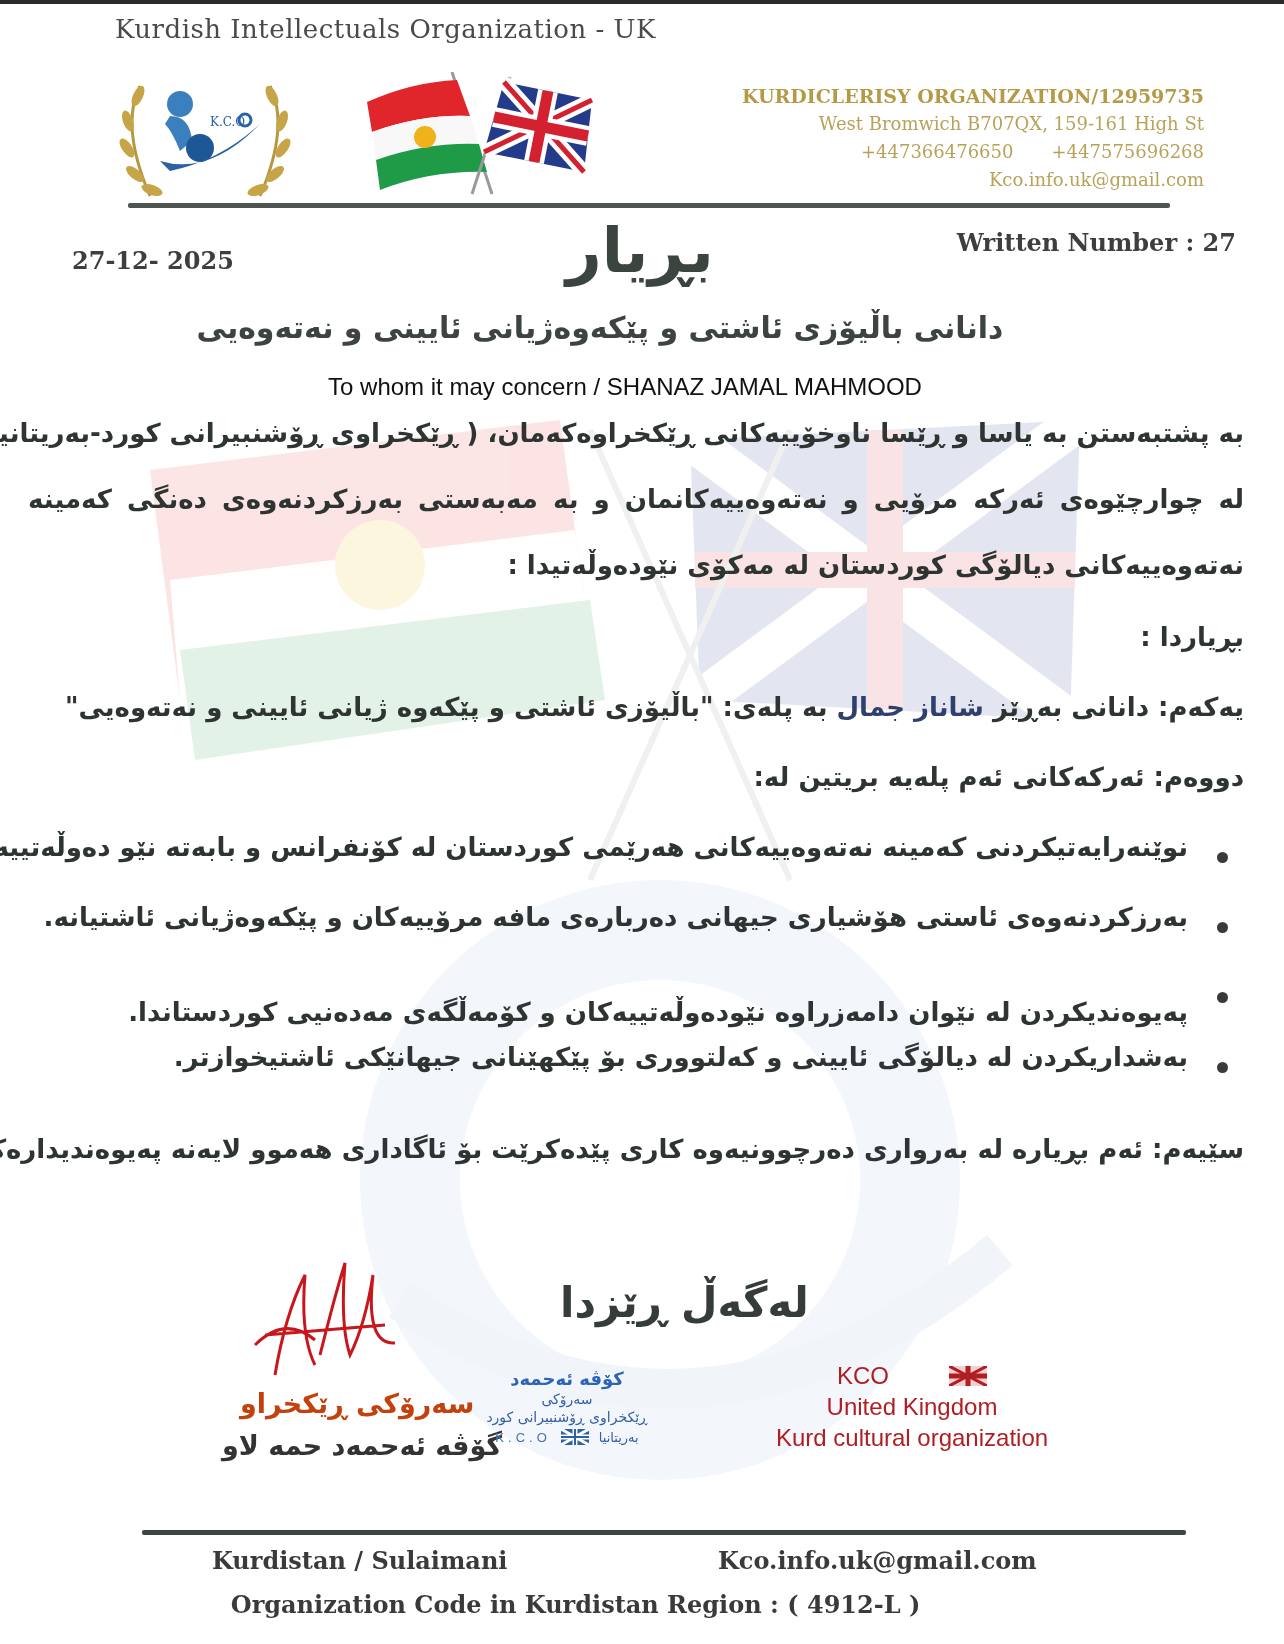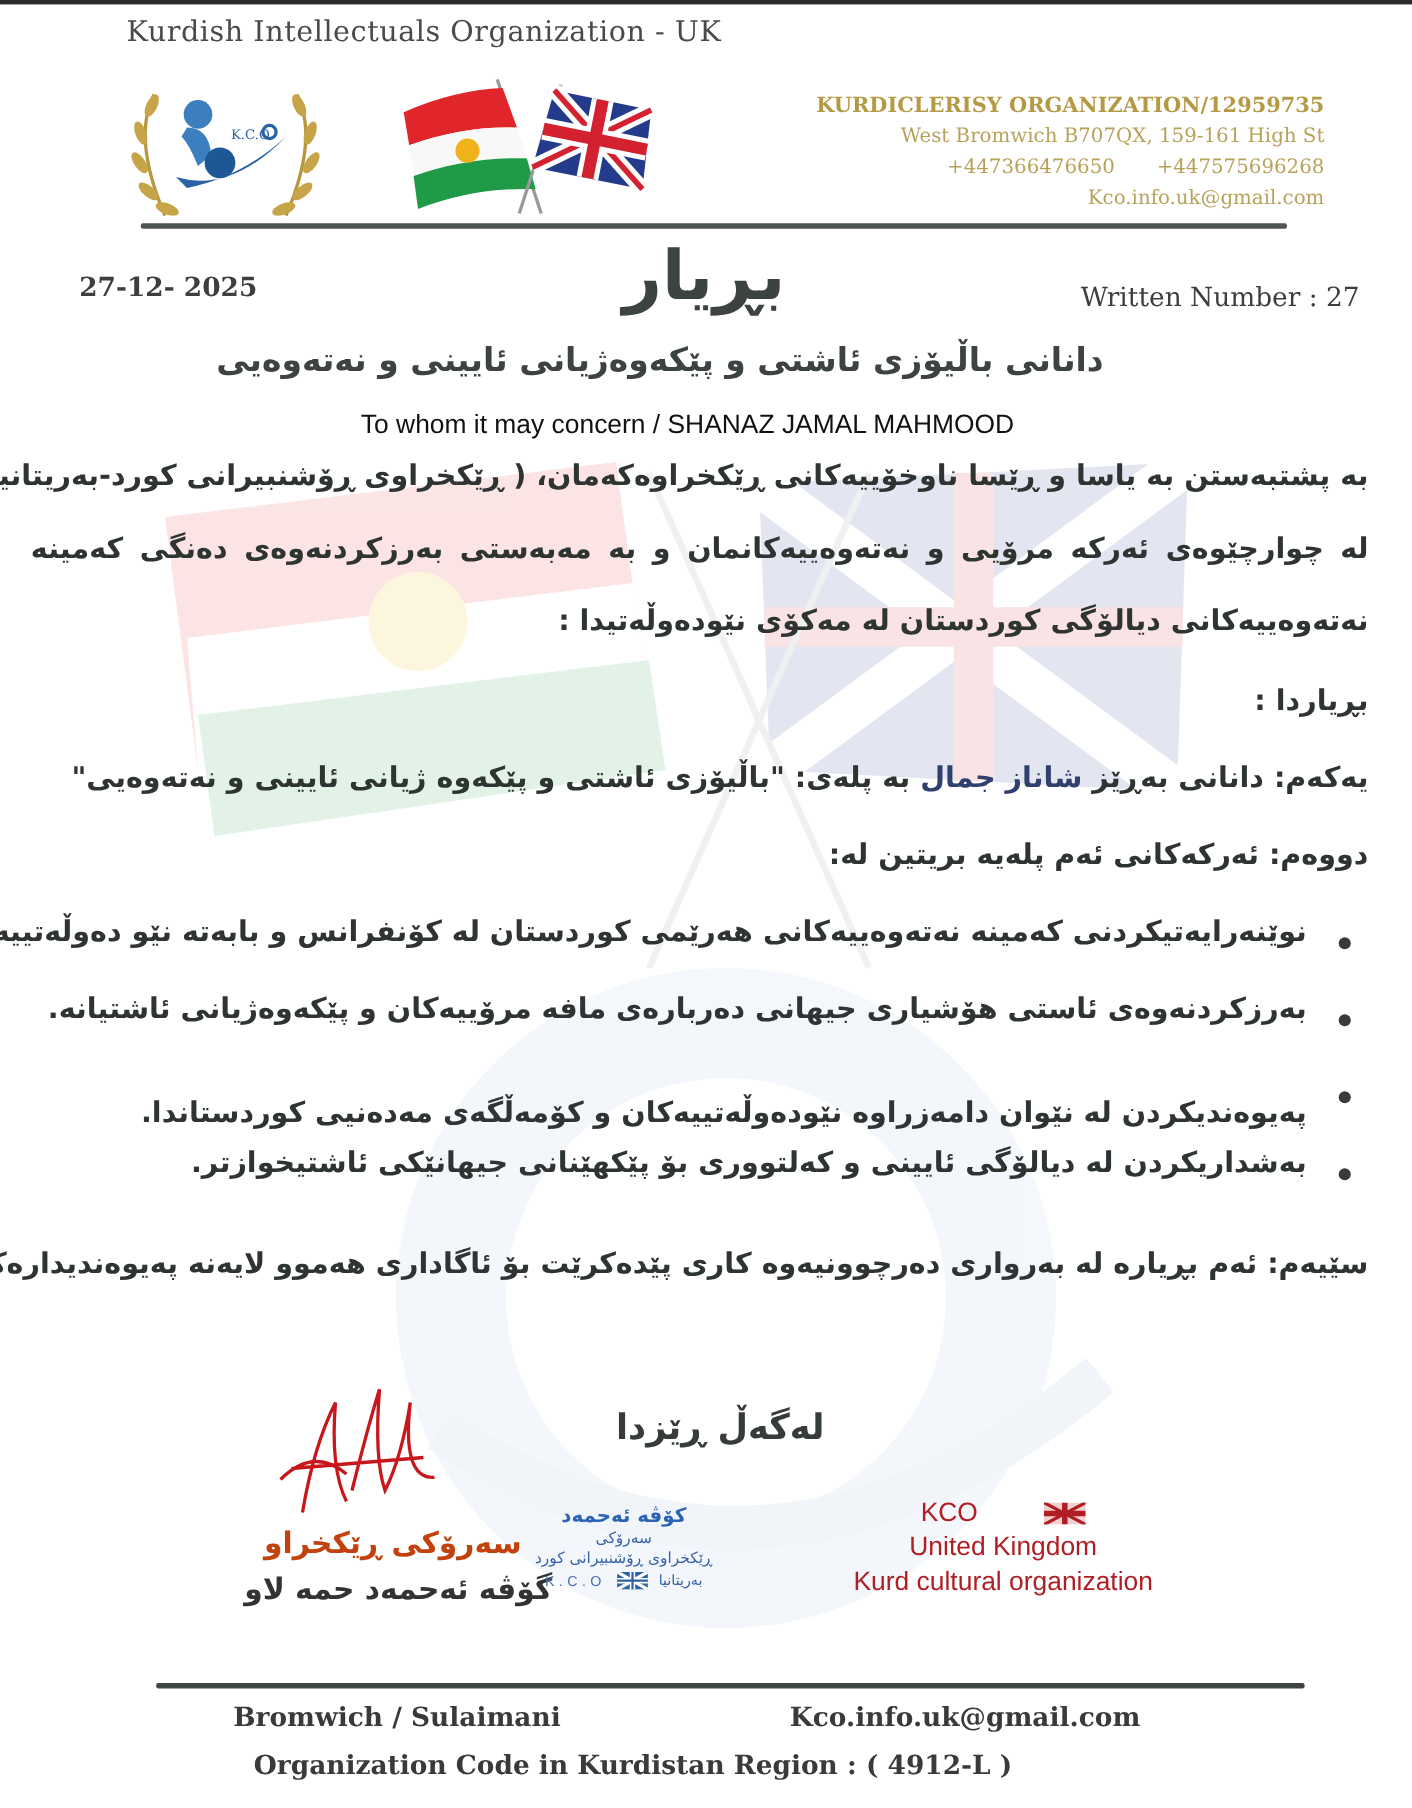--- a/index.html
+++ b/index.html
@@ -16,34 +16,34 @@
   .watermark { position: absolute; left: 0; top: 0; width: 1284px; height: 1644px; pointer-events: none; }
 
   .org-title { left: 115px; top: 14px; font-size: 26px; color: #4a4a4a; letter-spacing: 0.5px; }
   .contact { right: 80px; top: 82px; text-align: right; color: #b8a25a; font-size: 18px; line-height: 28px; }
   .contact .strong { font-weight: bold; color: #b59a46; font-size: 19px; }
   .contact .phones span { display: inline-block; margin-left: 38px; }
 
   .hr-top { left: 128px; top: 203px; width: 1042px; height: 5px; background: #4e5550; border-radius: 2px; }
 
   .date { left: 72px; top: 246px; font-size: 24px; color: #3e3e3e; font-weight: bold; }
-  .written { right: 48px; top: 256px; font-size: 24px; color: #3e3e3e; font-weight: normal; margin-left: 12px; }
+  .written { right: 48px; top: 228px; font-size: 24px; color: #3e3e3e; font-weight: bold; margin-left: 12px; }
   .main-title { left: 540px; top: 214px; width: 200px; text-align: center; font-size: 62px; font-weight: bold; color: #3c4440; }
 
   .subtitle { left: 100px; top: 310px; width: 1000px; text-align: center; font-size: 30px; font-weight: bold; color: #3c4340; }
   .concern { left: 100px; top: 373px; width: 1050px; text-align: center; font-size: 24px; color: #111; font-family: "Liberation Sans", sans-serif; }
 
   .body-line { right: 40px; font-size: 26px; color: #2e3431; text-align: right; white-space: nowrap; font-weight: bold; }
   .justify { left: 28px; right: 40px; text-align-last: justify; text-align: justify; }
   .highlight { color: #2f3f6e; }
 
   .bullet-row { right: 96px; font-size: 26px; color: #2e3431; white-space: nowrap; font-weight: bold; }
   .bullet-dot { position: absolute; right: 56px; width: 11px; height: 11px; border-radius: 50%; background: #3a3a3a; }
 
-  .regards { left: 560px; top: 1278px; font-size: 32px; font-weight: bold; color: #363c39; }
+  .regards { left: 560px; top: 1278px; font-size: 42px; font-weight: bold; color: #363c39; }
   .sig-title { left: 240px; top: 1388px; font-size: 27px; font-weight: bold; color: #c2410c; }
   .sig-name { left: 222px; top: 1430px; font-size: 27px; font-weight: bold; color: #333; }
 
   .stamp { left: 462px; top: 1368px; width: 210px; text-align: center; color: #2c5aa0; }
   .stamp .s1 { font-size: 18px; font-weight: bold; color: #2b63b5; }
   .stamp .s2 { font-size: 14px; color: #3360a8; margin-top: 2px; }
   .stamp .s3 { font-size: 14px; color: #3360a8; margin-top: 2px; }
   .stamp .s4 { font-size: 13px; color: #3360a8; margin-top: 4px; display: flex; justify-content: center; align-items: center; gap: 10px; }
   .stamp .kco { letter-spacing: 4px; font-family: "Liberation Sans", sans-serif; color: #4a70b0; }
 
@@ -195,15 +195,15 @@
       <rect width="38" height="20" fill="#f2d0d0"></rect>
       <path d="M0 0 L38 20 M38 0 L0 20" stroke="#b01e23" stroke-width="3"></path>
       <path d="M19 0 V20 M0 10 H38" stroke="#b01e23" stroke-width="5"></path>
     </svg>
   </div>
   <div>United Kingdom</div>
   <div>Kurd cultural organization</div>
 </div>
 
 <div class="abs hr-bottom"></div>
-<div class="abs foot-city serif">Bromwich / Sulaimani</div>
+<div class="abs foot-city serif">Kurdistan / Sulaimani</div>
 <div class="abs foot-email serif">Kco.info.uk@gmail.com</div>
 <div class="abs foot-code serif">Organization Code in Kurdistan Region : ( 4912-L )</div>
 
 </body></html>

